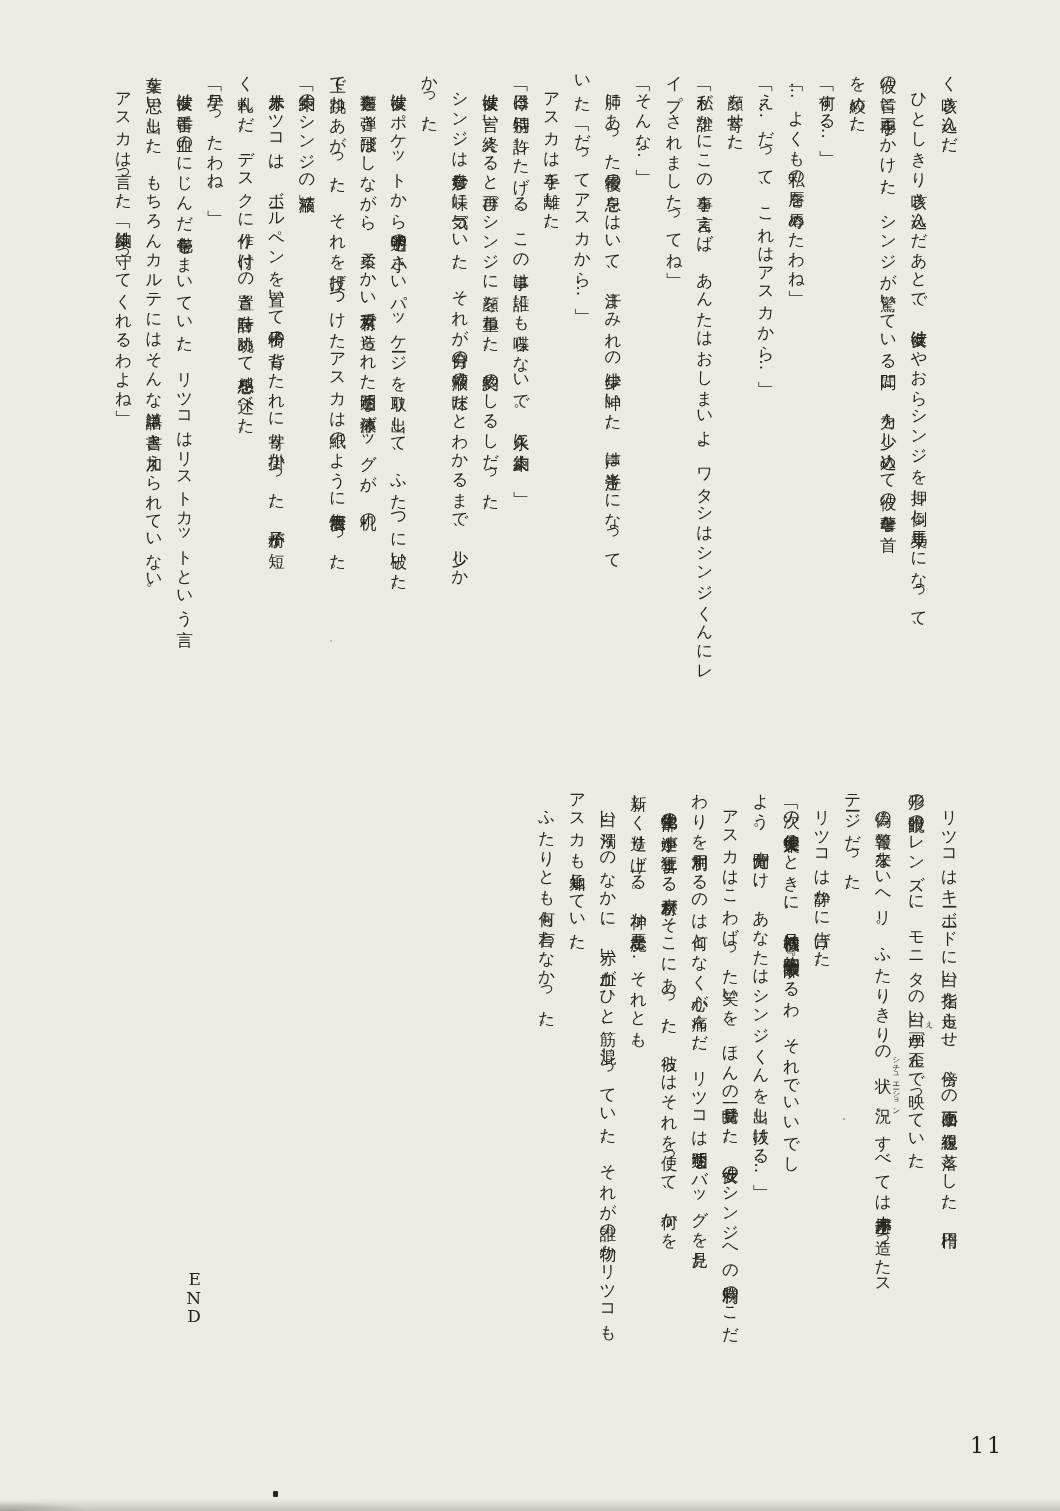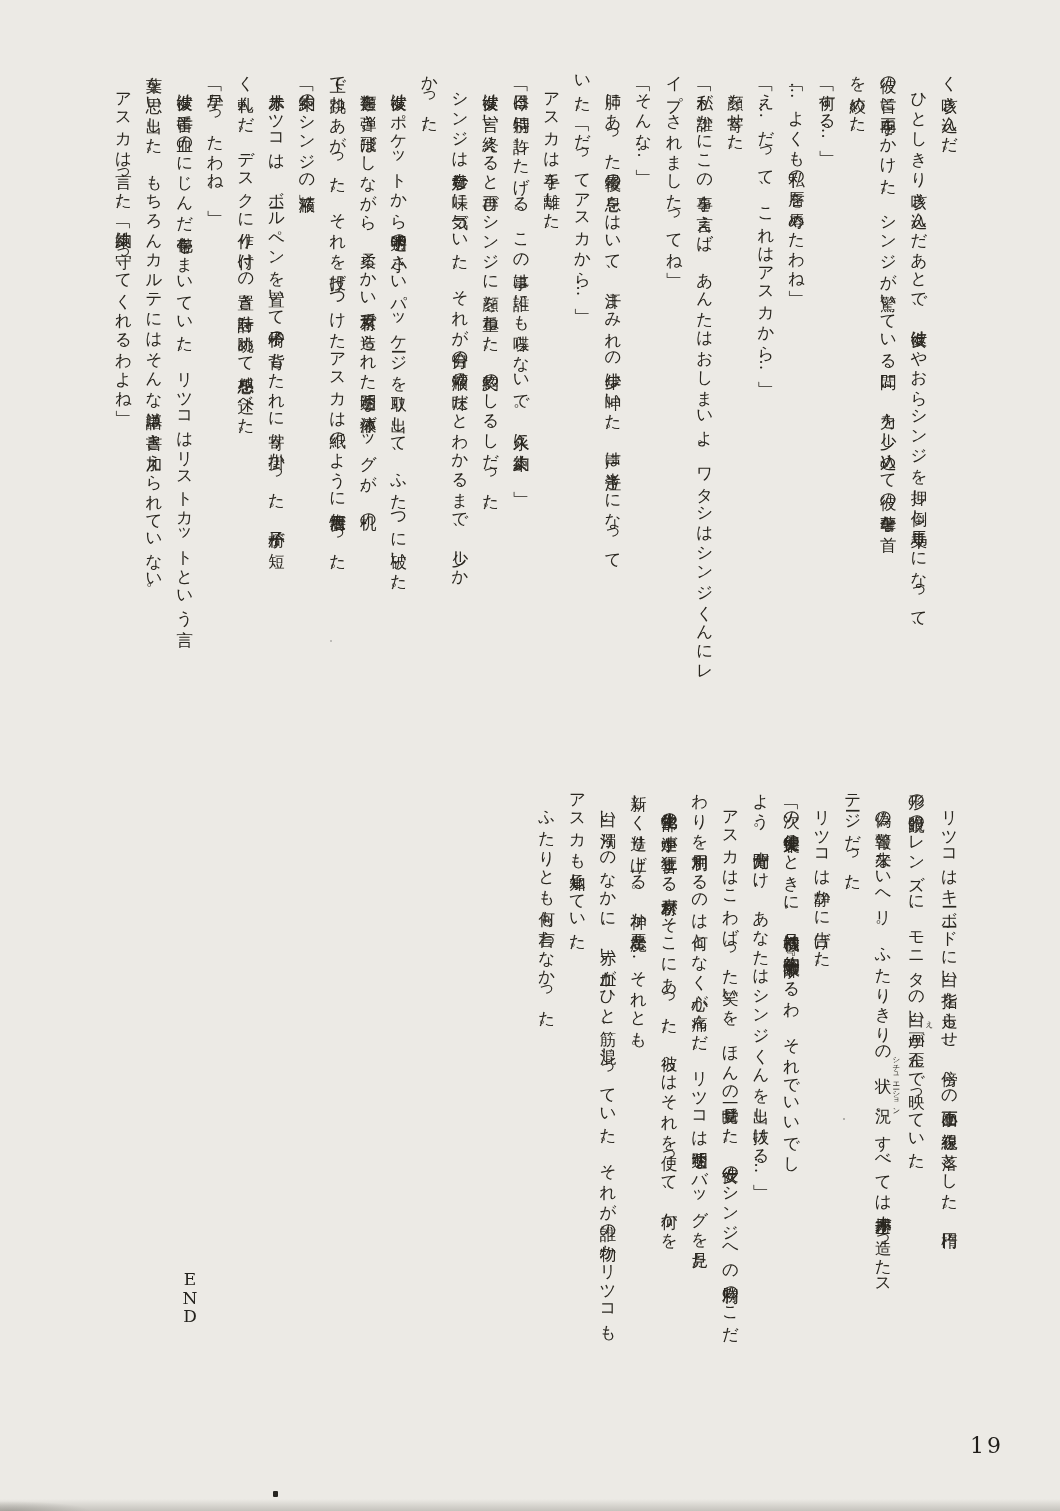--- a/index.html
+++ b/index.html
@@ -87,21 +87,21 @@
   #end-marker {
     position: absolute;
     left: 179px;
     top: 1270px;
     width: 22px;
     font-size: 17px;
     line-height: 18.6px;
     letter-spacing: 0;
     color: #24221d;
     word-break: break-all;
-    text-align: center;
+    text-align: right;
   }
 
   #page-number {
     position: absolute;
     left: 970px;
     top: 1433px;
     font-size: 22px;
     letter-spacing: 3px;
     color: #1f1d19;
   }
@@ -154,21 +154,21 @@
       <p class="">わりを利用するのは何となく心が痛んだ。リツコは透明なバッグを見た。</p>
       <p class="indent">生化学部の連中が狂喜する素材がそこにあった。彼らはそれを使って、何かを</p>
       <p class="">新しく造り上げる。神か悪魔か…それとも。</p>
       <p class="indent">白い濁りのなかに、赤い血がひと筋、混じっていた。それが誰の物かリツコも</p>
       <p class="">アスカも承知していた。</p>
       <p class="indent">ふたりとも何も言わなかった。</p>
     </div>
 
   <div id="end-marker">END</div>
 
-  <div id="page-number">19</div>
+  <div id="page-number">11</div>
 
   <div class="speck s1"></div>
   <div class="speck s2"></div>
   <div class="speck s3"></div>
   <div class="corner-smudge"></div>
   <div class="bottom-edge"></div>
 
 </div>
 
 </body></html>

